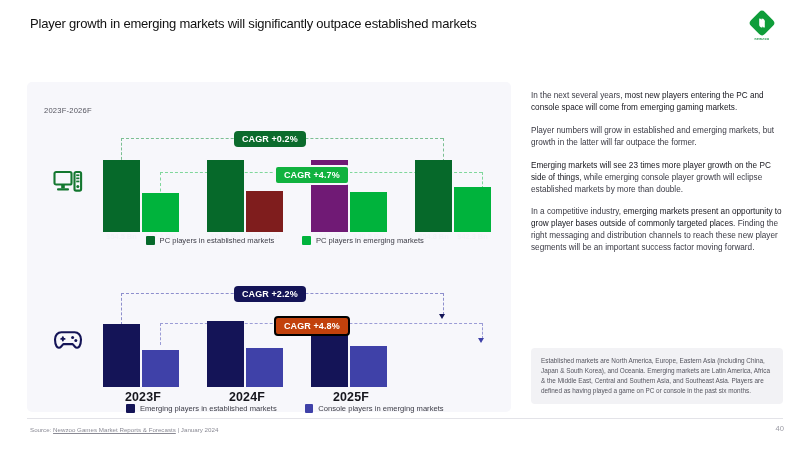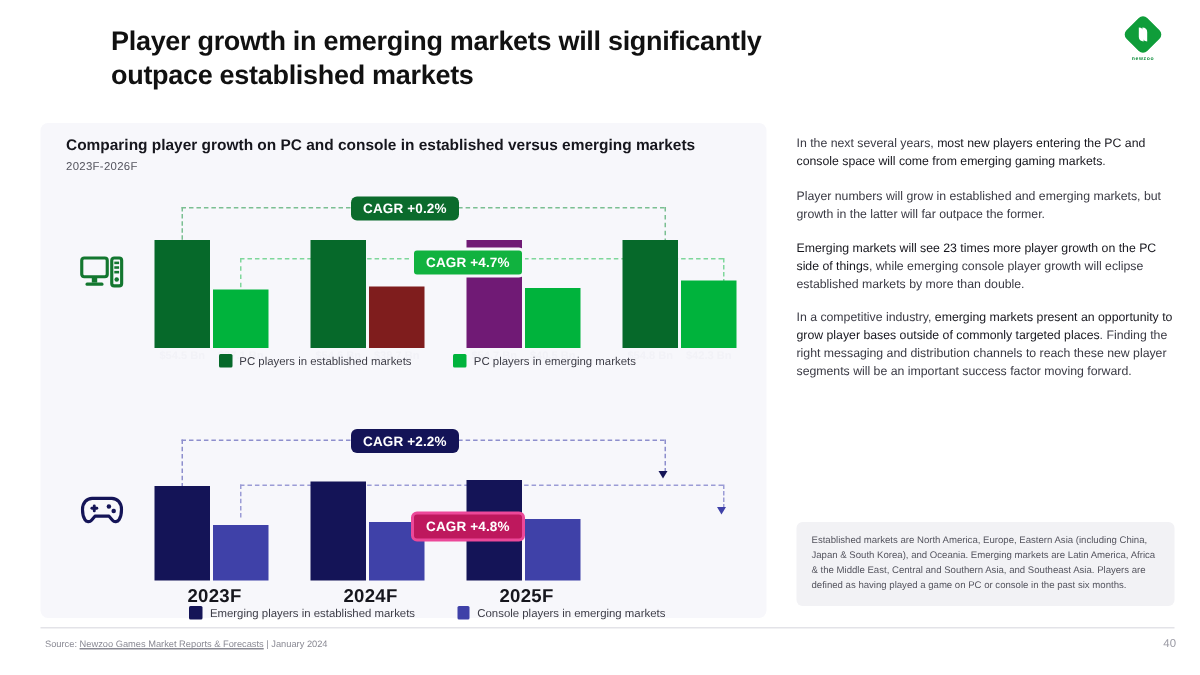--- a/index.html
+++ b/index.html
@@ -9,22 +9,22 @@
     font-family:"Liberation Sans", sans-serif;
     color:#1a1a1a;
     overflow:hidden;
     position:relative;
   }
   .slide{position:absolute;inset:0;width:800px;height:450px;background:#fff;}
 
   
   .title{
     position:absolute;left:30px;top:16px;width:470px;
-    font-size:18px;font-weight:bold;line-height:1.30;
-    color:#111111;letter-spacing:-0.2px;margin-left:44px;
+    font-size:13px;font-weight:normal;line-height:1.30;
+    color:#111111;letter-spacing:-0.2px;
   }
   .logo{position:absolute;right:16px;top:10px;width:44px;height:34px;
         display:flex;flex-direction:column;align-items:center;justify-content:flex-start;}
   .logo svg{display:block;}
   .logo-word{font-size:3.4px;letter-spacing:.4px;color:#0a8a38;margin-top:1px;font-weight:bold;}
 
   
   .card{
     position:absolute;left:27px;top:82px;width:484px;height:330px;
     background:#f7f7fb;border-radius:5px;
@@ -101,21 +101,20 @@
   <div class="logo">
     <svg width="26" height="26" viewBox="0 0 26 26">
       <rect x="3.2" y="3.2" width="19.6" height="19.6" rx="4" transform="rotate(45 13 13)" fill="#0f9d3a"></rect>
       <path d="M10.2 8.4c1.9 0 3.2 1.2 3.2 2.9v6.3c-1.9 0-3.2-1.2-3.2-2.9z" fill="#ffffff"></path>
       <path d="M15.8 17.6c-1.9 0-3.2-1.2-3.2-2.9V8.4c1.9 0 3.2 1.2 3.2 2.9z" fill="#ffffff"></path>
     </svg>
     <div class="logo-word">newzoo</div>
   </div>
 
   <div class="card">
-    <div class="card-title">Comparing player growth on PC and console in established versus emerging markets</div>
     <div class="card-sub">2023F-2026F</div>
 
     <div class="panel panel-pc">
       <div class="side-icon" style="top:42px;">
         <svg width="30" height="26" viewBox="0 0 30 26">
           <rect x="1.5" y="2" width="17" height="12.5" rx="1.6" fill="none" stroke="#13772f" stroke-width="2.1"></rect>
           <rect x="8.2" y="15" width="3.6" height="3.4" fill="#13772f"></rect>
           <rect x="4" y="18.3" width="12" height="2.2" rx="1" fill="#13772f"></rect>
           <rect x="21.5" y="2" width="6.6" height="18.6" rx="1.6" fill="none" stroke="#13772f" stroke-width="2.1"></rect>
           <rect x="23.2" y="4.4" width="3.2" height="1.7" fill="#13772f"></rect>
@@ -212,21 +211,21 @@
           <div class="arrow" style="left:340.4px;top:27px;border-top:5px solid #141457;"></div>
         </div>
         <div class="badge" style="left:135px;top:-1px;background:#141457;">CAGR +2.2%</div>
 
         <div class="conn">
           <div class="v" style="left:61px;top:36px;height:22px;border-color:#9b9cd6;"></div>
           <div class="h" style="left:61px;top:36px;width:322px;border-color:#9b9cd6;"></div>
           <div class="v" style="left:383px;top:36px;height:16px;border-color:#9b9cd6;"></div>
           <div class="arrow" style="left:379.4px;top:51px;border-top:5px solid #3f41a8;"></div>
         </div>
-        <div class="badge" style="left:175px;top:29px;background:#be185d;border:2px solid #ec4899;margin-top:25px;">CAGR +4.8%</div>
+        <div class="badge" style="left:175px;top:29px;background:#c2410c;border:2px solid #000000;">CAGR +4.8%</div>
 
         <div class="group" style="left:0px;">
           <div class="bar est" style="height:63px;background:#141457;"></div>
           <div class="bar emg" style="height:37px;background:#3f41a8;"></div>
           <div class="xlabel">2023F</div>
         </div>
 
         <div class="group" style="left:104px;">
           <div class="bar est" style="height:66px;background:#141457;"></div>
           <div class="bar emg" style="height:39px;background:#3f41a8;"></div>

